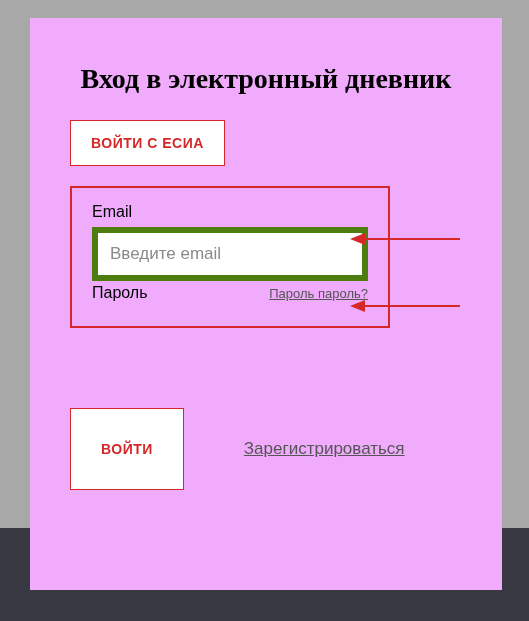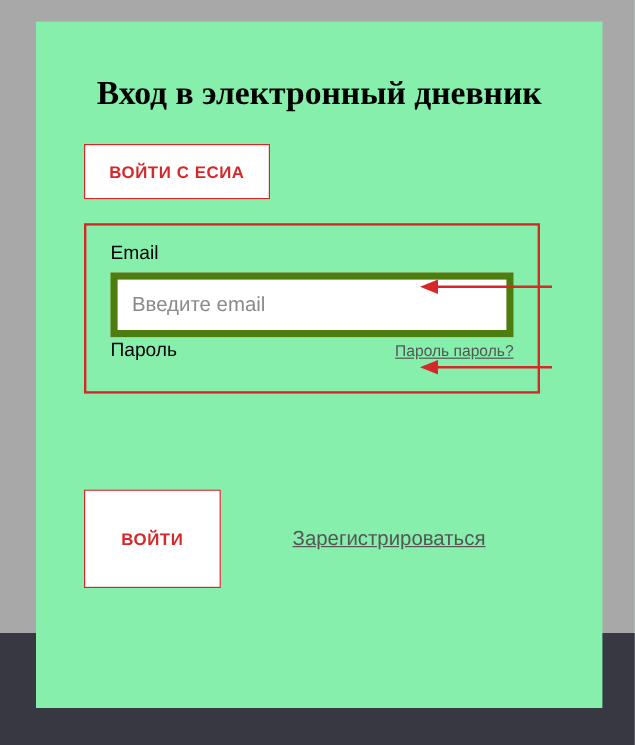--- a/index.html
+++ b/index.html
@@ -9,21 +9,21 @@
     }
     body {
       font-family: Arial, sans-serif;
       background: linear-gradient(to bottom, #a8a8a8 0%, #a8a8a8 85%, #383842 85%, #383842 100%);
       width: 529px;
       height: 621px;
       position: relative;
       overflow: hidden;
     }
     .card {
-      background: #86efac;
+      background: #f0abfc;
       position: absolute;
       left: 30px;
       top: 18px;
       width: 472px;
       height: 572px;
       padding: 45px 40px 30px 40px;
     }
     .title {
       font-family: Georgia, 'Times New Roman', serif;
       font-size: 28px;
@@ -43,21 +43,21 @@
       letter-spacing: 0.5px;
       cursor: pointer;
       text-align: center;
     }
     .btn-esia {
       margin-bottom: 20px;
     }
     .form-box {
       border: 2px solid #d62828;
       padding: 12px 20px 18px 20px;
-      width: 380px;
+      width: 320px;
       margin-bottom: 80px;
     }
     .form-group {
       margin-top: 3px;
     }
     .label-row {
       display: flex;
       justify-content: space-between;
       align-items: baseline;
       margin-bottom: 6px;

